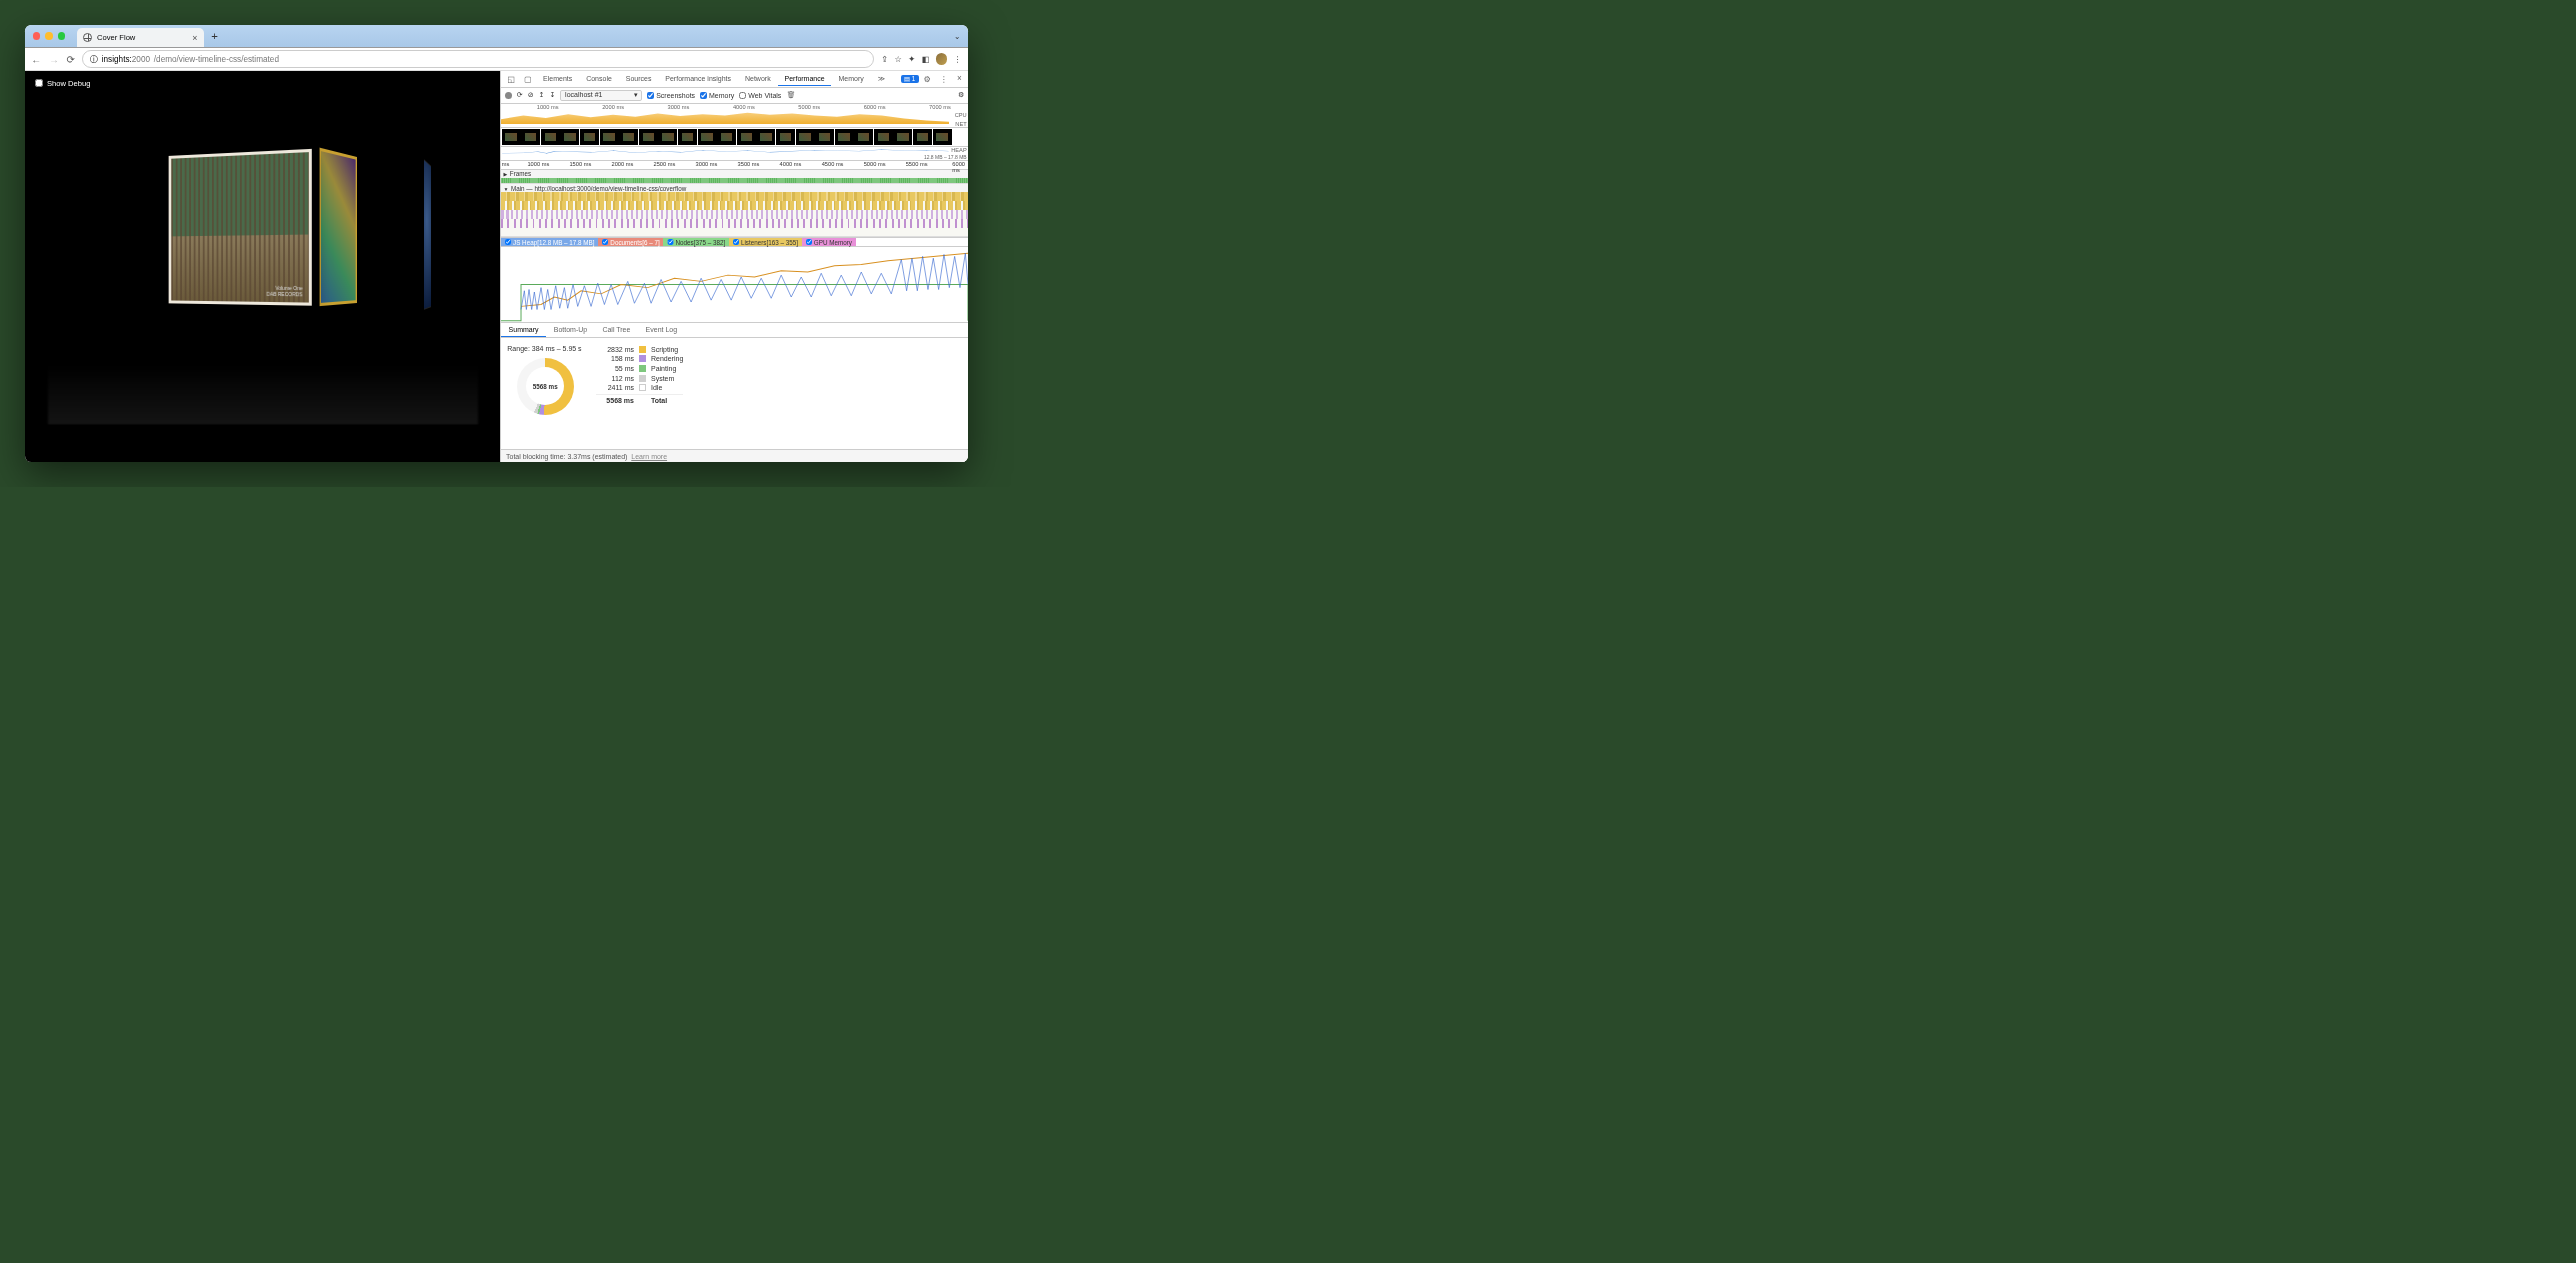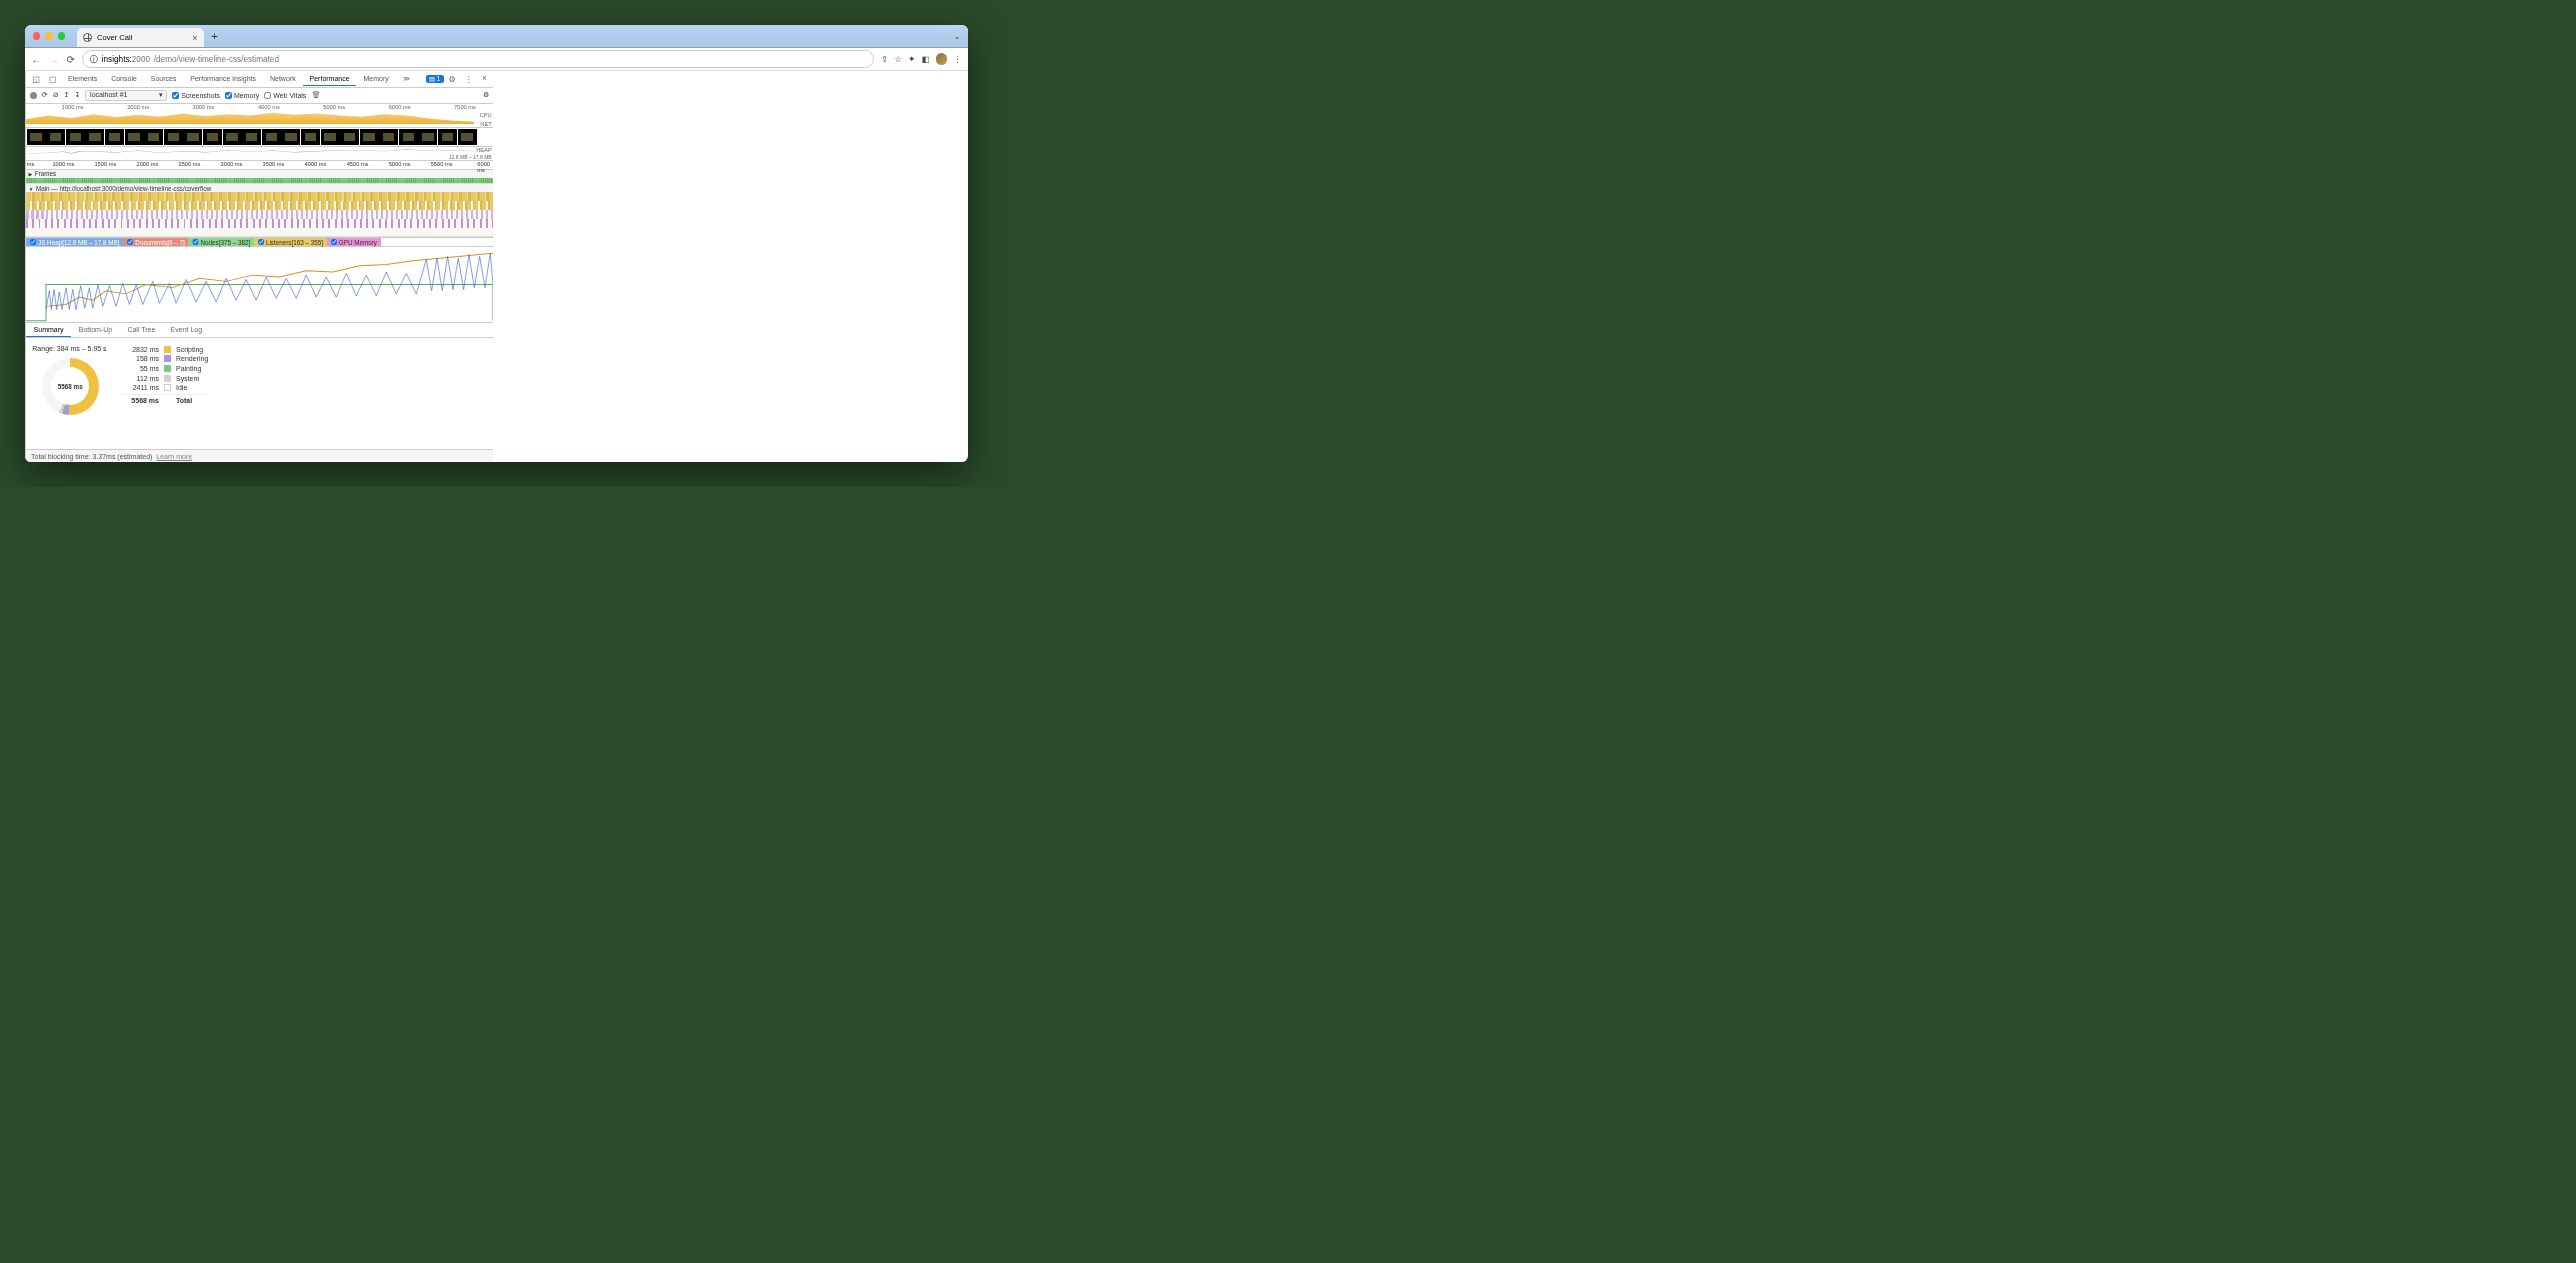--- a/index.html
+++ b/index.html
@@ -106,21 +106,21 @@
 
 <div class="window">
   <div class="titlebar">
     <div class="traffic">
       <div class="dot r"></div>
       <div class="dot y"></div>
       <div class="dot g"></div>
     </div>
     <div class="tab">
       <span class="globe"></span>
-      <span>Cover Call</span>
+      <span>Cover Flow</span>
       <span class="tab-x">×</span>
     </div>
     <span class="plus">+</span>
     <span class="chev">⌄</span>
   </div>
 
   <div class="addrbar">
     <span class="nav-ico">←</span>
     <span class="nav-ico" style="opacity:.4">→</span>
     <span class="nav-ico">⟳</span>
@@ -133,20 +133,32 @@
       <span>⇪</span>
       <span>☆</span>
       <span class="puzzle">✦</span>
       <span>◧</span>
       <span class="avatar"></span>
       <span>⋮</span>
     </div>
   </div>
 
   <div class="content">
+    <div class="viewport">
+      <label class="debug">
+        <input type="checkbox" style="">
+        <span>Show Debug</span>
+      </label>
+      <div class="stage">
+        <div class="cover far"></div>
+        <div class="cover mid"></div>
+        <div class="cover main" data-lbl="Volume One
+DAB RECORDS"></div>
+      </div>
+    </div>
 
     <div class="devtools">
       <div class="dt-tabs">
         <span class="ico">◱</span>
         <span class="ico">▢</span>
         <span class="dt-tab">Elements</span>
         <span class="dt-tab">Console</span>
         <span class="dt-tab">Sources</span>
         <span class="dt-tab">Performance insights</span>
         <span class="dt-tab">Network</span>

